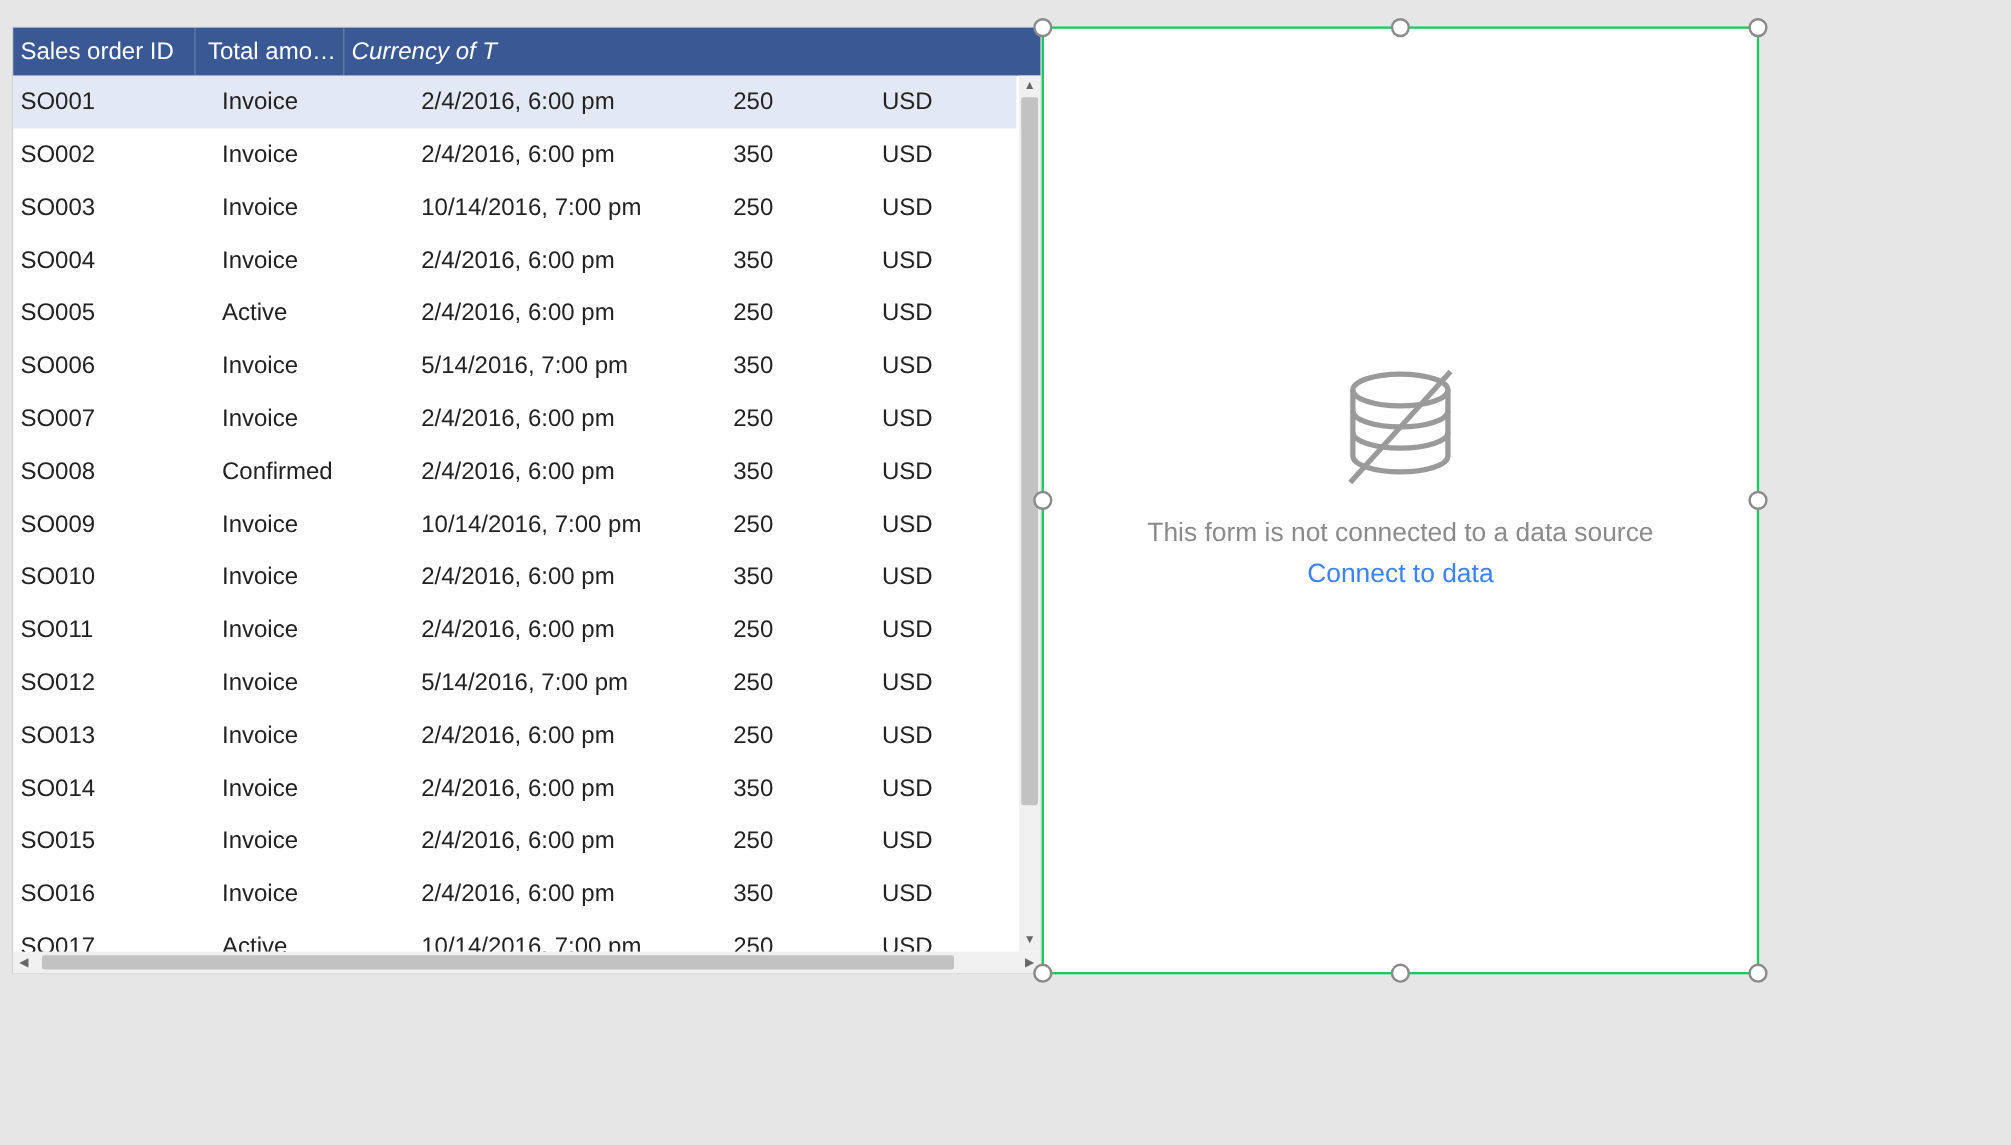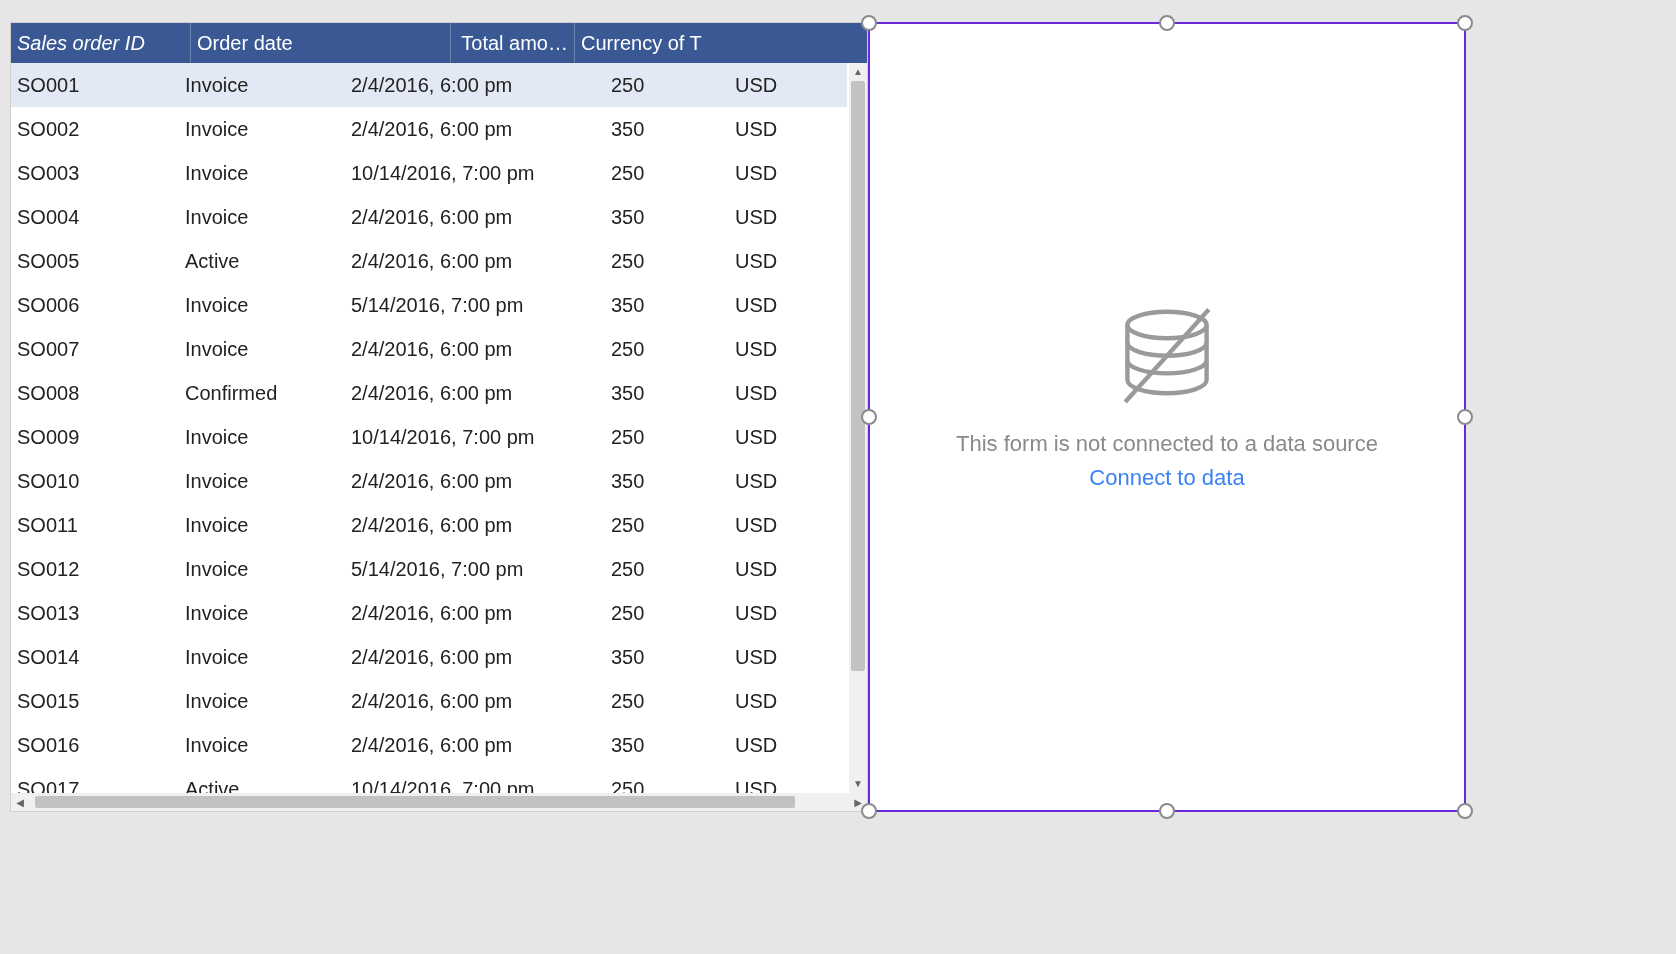--- a/index.html
+++ b/index.html
@@ -46,25 +46,25 @@
     background: #3a5894;
   }
   .grid-header .col {
     display: flex;
     align-items: center;
     padding: 0 6px;
     border-right: 1px solid rgba(255,255,255,0.25);
     white-space: nowrap;
     overflow: hidden;
   }
-  .col-id { width: 180px; font-style: italic; }
+  .col-id { width: 152px; }
   .col-status { width: 166px; }
   .col-date { width: 260px; }
   .col-total { width: 124px; text-align: center; justify-content:flex-end;}
-  .col-currency { flex: 1; }
+  .col-currency { flex: 1; font-style: italic; }
   .grid-body {
     flex: 1;
     overflow-y: auto;
     position: relative;
   }
   .grid-body-inner {
     position: absolute;
     left:0; top:0;
     width: 836px;
   }
@@ -129,21 +129,21 @@
   }
   .hscroll .hthumb {
     position:absolute; left:6px; top:3px; height:12px; width: 760px;
     background:#c2c2c2; border-radius:2px;
   }
   
   .form-panel {
     flex: 1;
     background: #fff;
     margin-left: 0;
-    border: 2px solid #6d28d9;
+    border: 2px solid #22c55e;
     position: relative;
     display: flex;
     align-items: center;
     justify-content: center;
     flex-direction: column;
   }
   .form-empty {
     display:flex; flex-direction:column; align-items:center;
     margin-top: -40px;
   }
@@ -173,21 +173,20 @@
     z-index:5;
   }
 </style>
 </head>
 <body>
 
 <div class="canvas">
   <div class="grid-wrap">
     <div class="grid-header">
       <div class="col col-id">Sales order ID</div>
-      <div class="col col-date">Order date</div>
       <div class="col col-total">Total amo…</div>
       <div class="col col-currency" style="border-right:none;">Currency of T</div>
     </div>
     <div class="grid-body">
       <div class="grid-body-inner" id="grid-rows">
           <div class="row selected">
             <div class="cell cell-id">SO001</div>
             <div class="cell cell-status">Invoice</div>
             <div class="cell cell-date">2/4/2016, 6:00 pm</div>
             <div class="cell cell-total">250</div>

